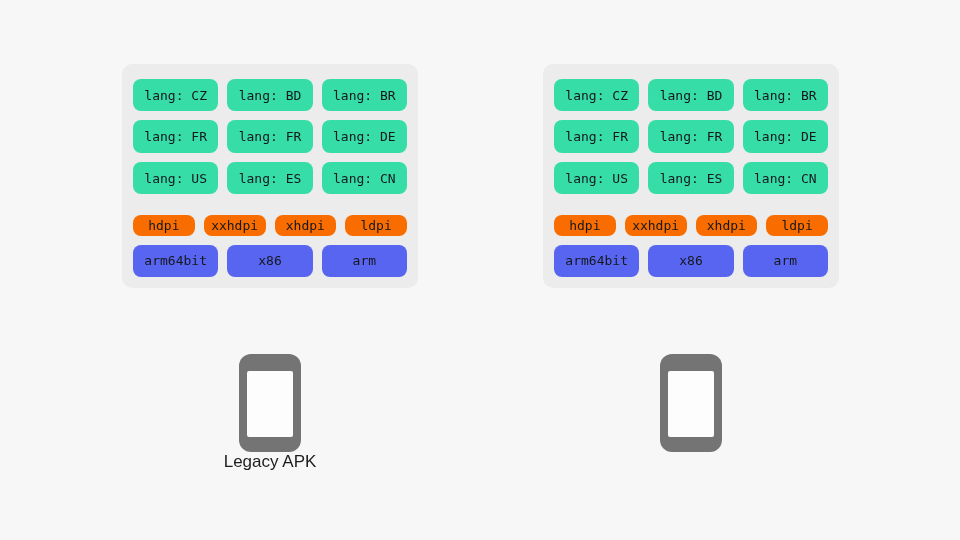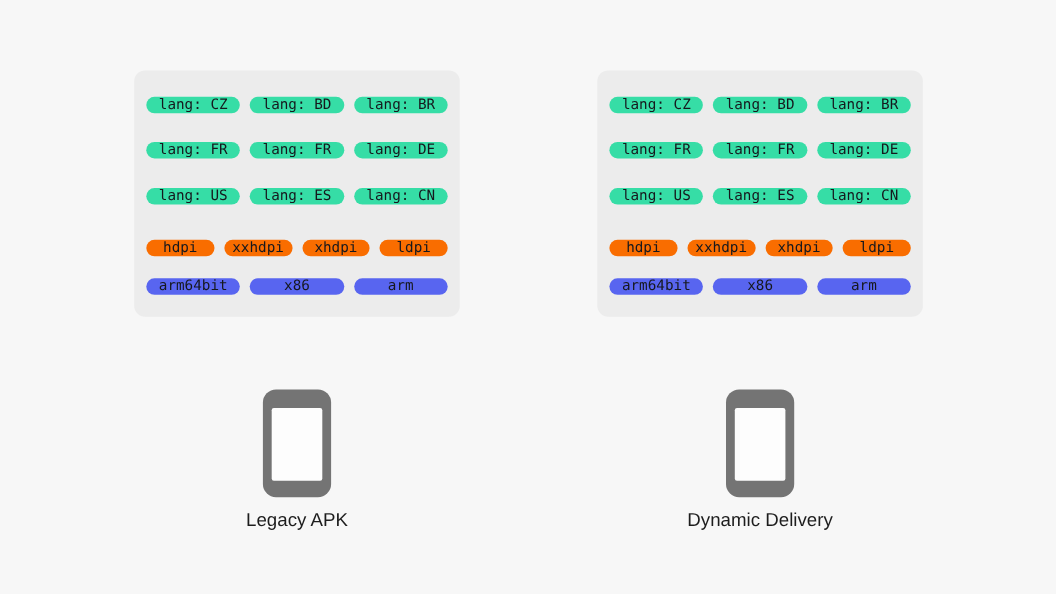--- a/index.html
+++ b/index.html
@@ -36,21 +36,20 @@
     border-radius: 10px;
     padding: 15px 11px 11px 11px;
     display: flex;
     flex-direction: column;
     gap: 9px;
   }
   .chip-row {
     display: flex;
     gap: 9px;
     flex: 1;
-    align-items: center;
   }
   .chip {
     flex: 1;
     display: flex;
     align-items: center;
     justify-content: center;
     border-radius: 8px;
     font-family: "DejaVu Sans Mono", "Liberation Mono", monospace;
     font-size: 13px;
     color: var(--chip-text, #16181d);
@@ -68,21 +67,20 @@
     border-radius: 12px;
     padding: 17px 8px 15px 8px;
   }
   .phone-screen {
     width: 100%;
     height: 100%;
     background: var(--phone-screen, #fdfdfd);
     border-radius: 2px;
   }
   .caption {
-    margin-top: 11px;
     font-size: 17px;
     line-height: 20px;
     color: var(--caption-text, #1d1d1d);
     text-align: center;
   }
 </style>
 </head>
 <body>
 
 <div class="canvas">
@@ -147,16 +145,15 @@
       </div>
       <div class="chip-row">
         <span class="chip chip-abi">arm64bit</span>
         <span class="chip chip-abi">x86</span>
         <span class="chip chip-abi">arm</span>
       </div>
     </div>
     <div class="phone">
       <div class="phone-screen"></div>
     </div>
-    <div class="caption">Dynamic Delivery</div>
   </section>
 
 </div>
 
 </body></html>

